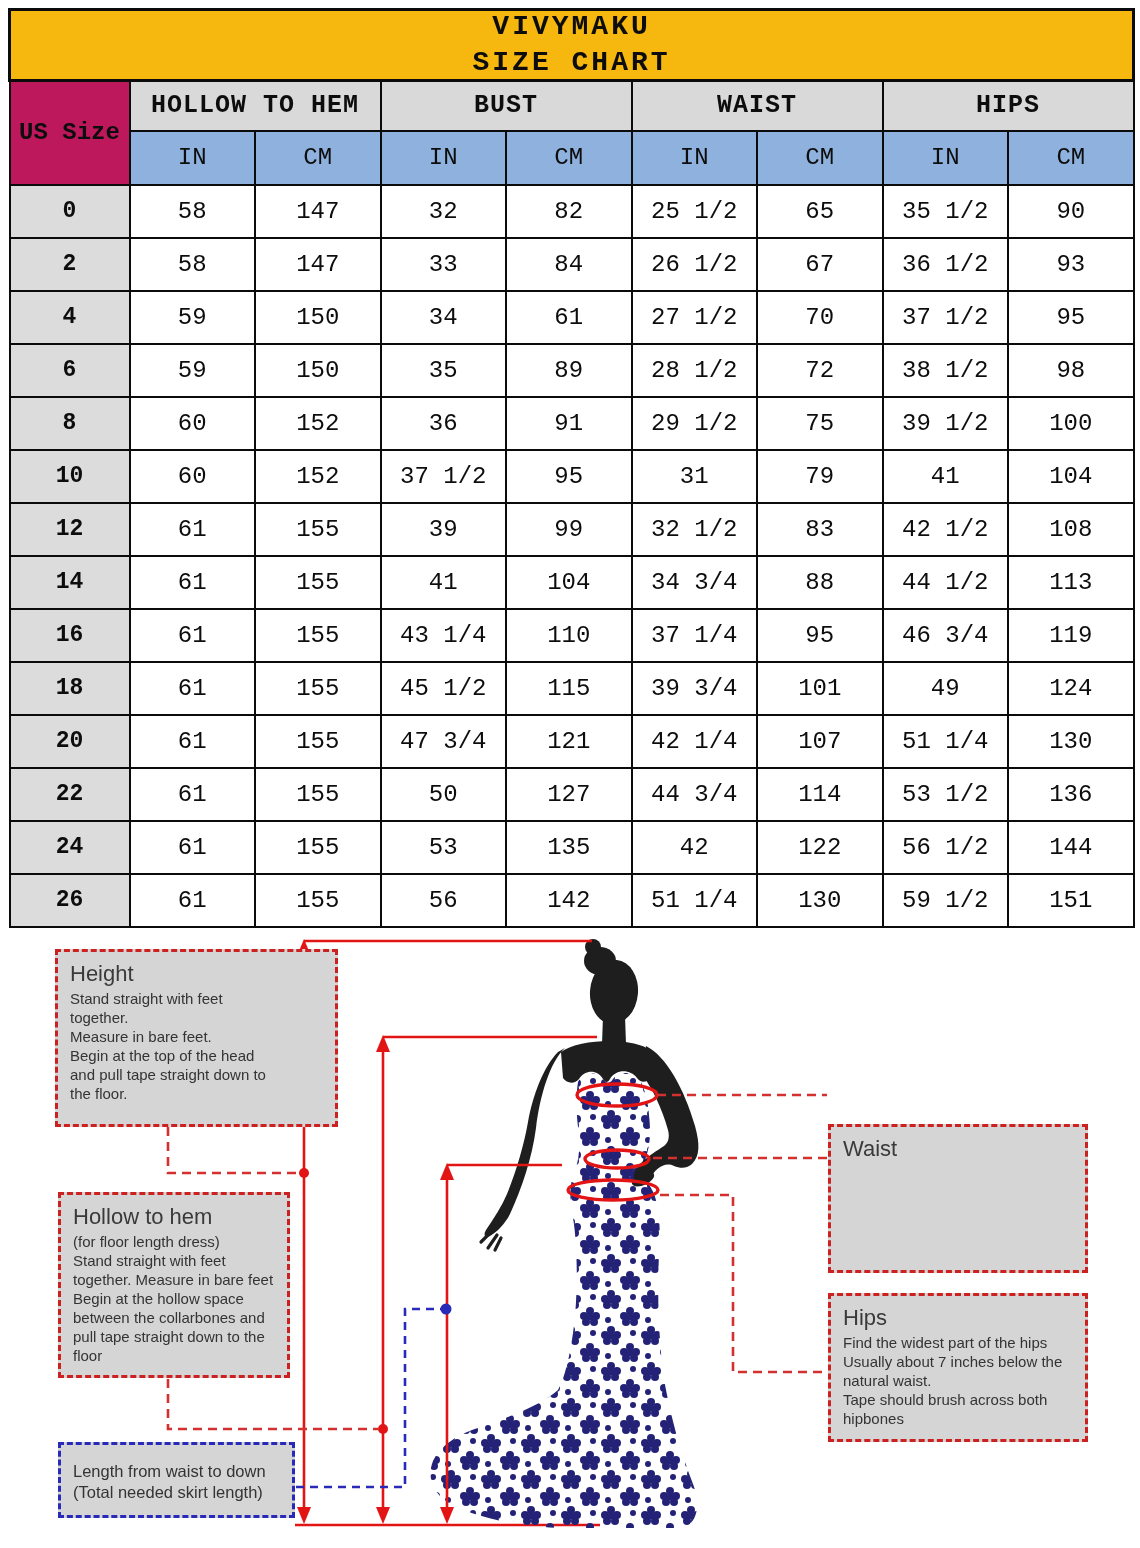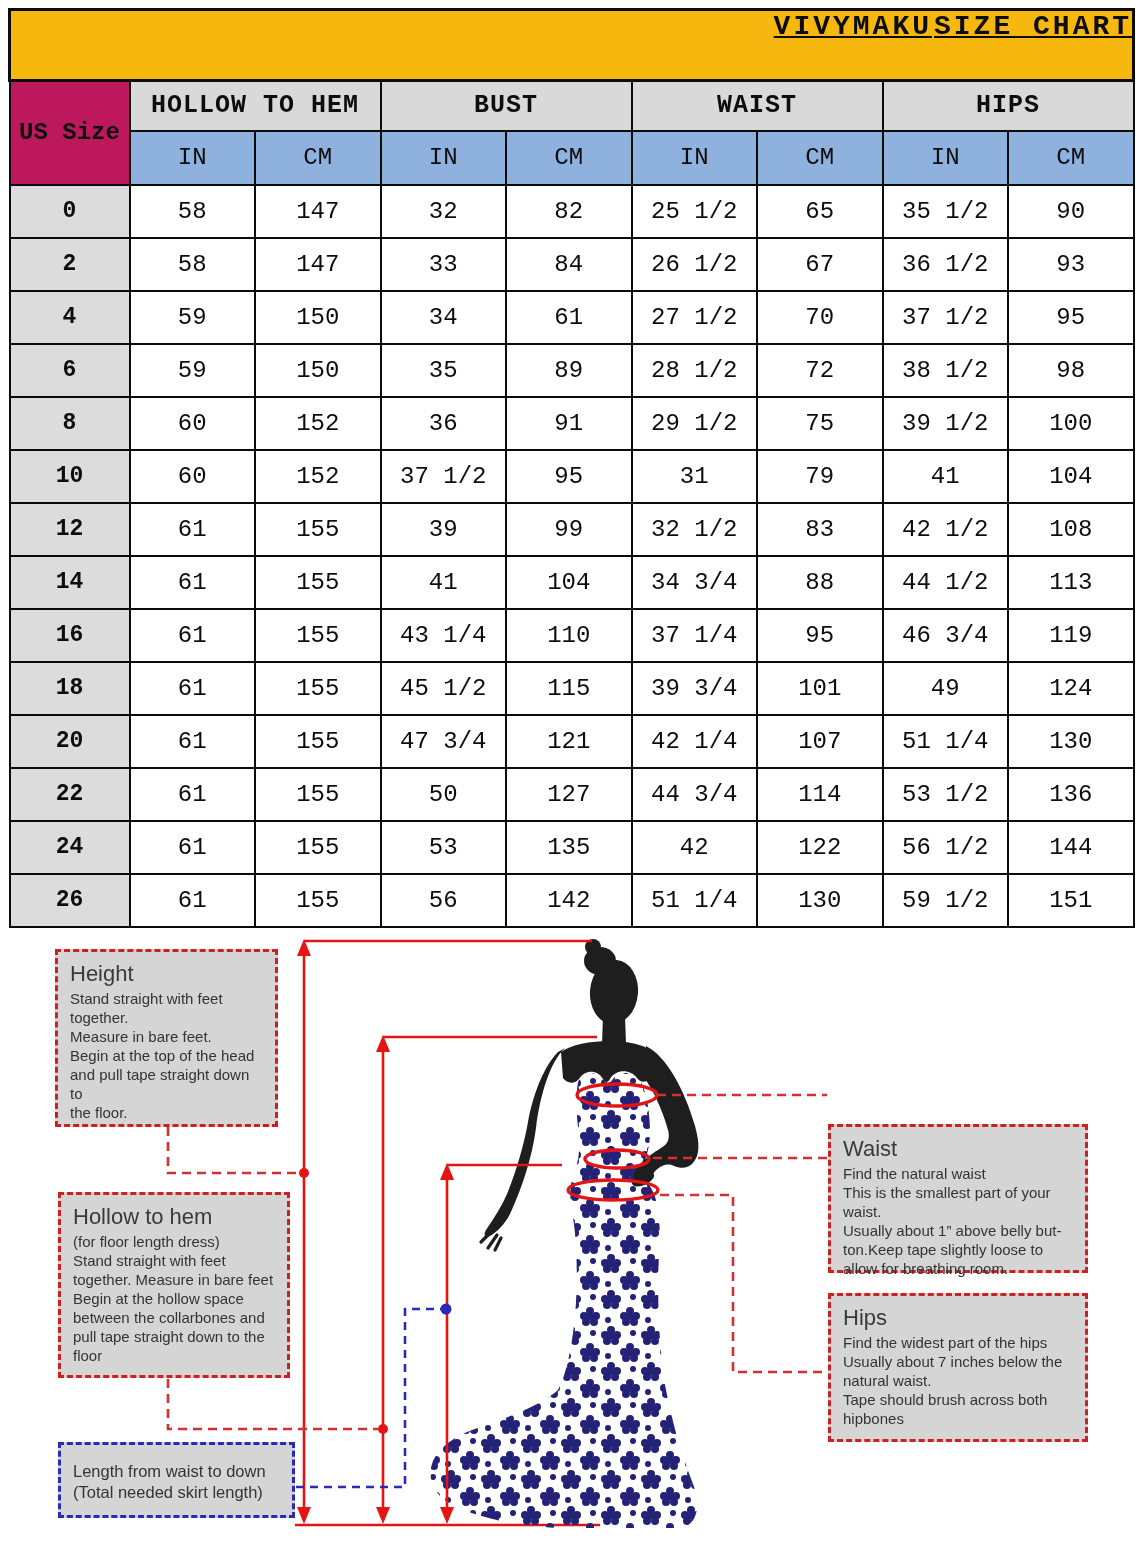--- a/index.html
+++ b/index.html
@@ -6,21 +6,21 @@
   #page{position:relative;width:1140px;height:1548px;background:#fff;overflow:hidden;
         font-family:"Liberation Sans",sans-serif;}
 
   
   #table-wrap{position:absolute;left:8px;top:8px;width:1124px;}
   table.size-chart{border-collapse:collapse;width:1124px;table-layout:fixed;
         font-family:"Liberation Mono",monospace;color:#0d0d0d;}
   table.size-chart th,table.size-chart td{border:2.5px solid #0b0b0b;text-align:center;
         vertical-align:middle;padding:0;overflow:hidden;}
   tr.title-row td{height:68px;border:3px solid #0b0b0b;}
-  .title-band{display:flex;flex-direction:row;justify-content:flex-end;gap:2px;height:100%;text-decoration:underline;}
+  .title-band{display:flex;flex-direction:column;justify-content:space-between;gap:2px;height:100%;}
   .title-band div{font-weight:bold;font-size:28px;letter-spacing:3px;line-height:1.15;}
   tr.group-row{height:50px;}
   tr.unit-row{height:54px;}
   tbody tr{height:53px;}
   th.corner-cell{background:#be185d;font-size:24px;font-weight:bold;}
   th.group-cell{background:#d9d9d9;font-size:25px;font-weight:bold;letter-spacing:1px;}
   th.unit-cell{background:#8fb1de;font-size:24px;font-weight:normal;}
   td.size-cell{background:#dcdcdc;font-size:23px;font-weight:bold;}
   td.data-cell{background:#ffffff;font-size:24px;font-weight:normal;}
 
@@ -317,21 +317,21 @@
       <path d="M653,228 H827"></path>
       <path d="M660,265 H733 V442 H827"></path>
     </g>
     <circle cx="304" cy="243" r="5" fill="#e31414"></circle>
     <circle cx="383" cy="499" r="5" fill="#e31414"></circle>
 
     <path d="M296,557 H405 V379 H441" stroke="#2a2ab8" stroke-width="2.6" stroke-dasharray="8 6" fill="none"></path>
     <circle cx="446" cy="379" r="5.5" fill="#2a2ab8"></circle>
   </svg>
 
-  <div class="note-box" id="height-box" style="left:55px;top:949px;width:223px;height:178px;">
+  <div class="note-box" id="height-box" style="left:55px;top:949px;width:283px;height:178px;">
     <div class="note-title">Height</div>
     <div class="note-body">Stand straight with feet
 together.
 Measure in bare feet.
 Begin at the top of the head
 and pull tape straight down to
 the floor.</div>
   </div>
 
   <div class="note-box" id="hollow-box" style="left:58px;top:1192px;width:232px;height:186px;">
@@ -346,26 +346,20 @@
   </div>
 
   <div class="note-box blue" id="skirt-box" style="left:58px;top:1442px;width:237px;height:76px;">
     <div class="note-body">Length from waist to down
 (Total needed skirt length)</div>
   </div>
 
 
   <div class="note-box" id="waist-box" style="left:828px;top:1124px;width:260px;height:149px;">
     <div class="note-title">Waist</div>
-    <div class="note-body">Find the natural waist
-This is the smallest part of your
-waist.
-Usually about 1” above belly but-
-ton.Keep tape slightly loose to
-allow for breathing room.</div>
   </div>
 
   <div class="note-box" id="hips-box" style="left:828px;top:1293px;width:260px;height:149px;">
     <div class="note-title">Hips</div>
     <div class="note-body">Find the widest part of the hips
 Usually about 7 inches below the
 natural waist.
 Tape should brush across both
 hipbones</div>
   </div>

